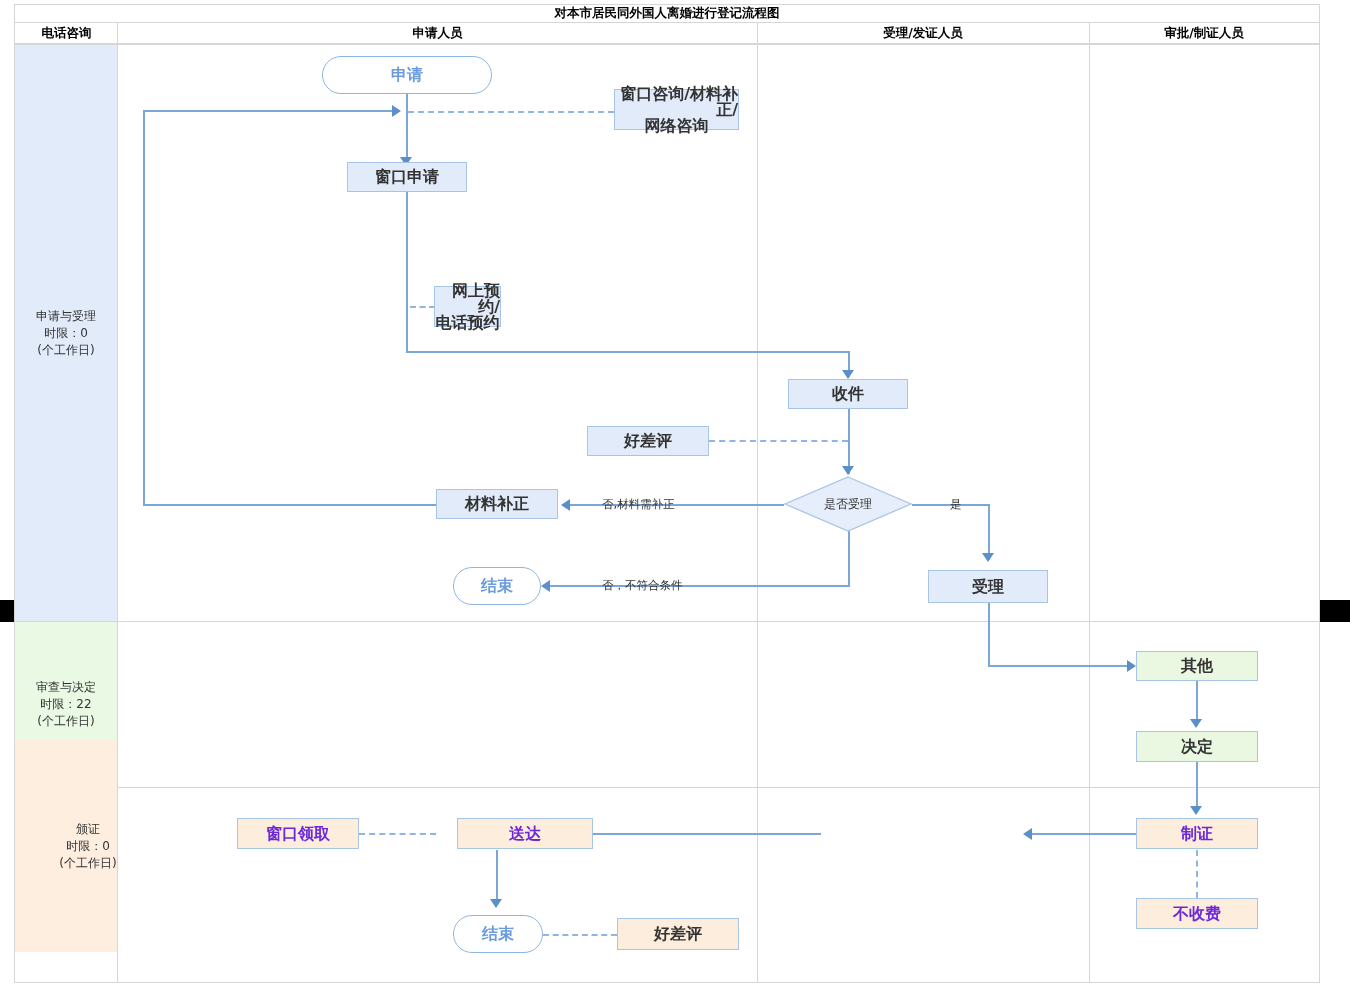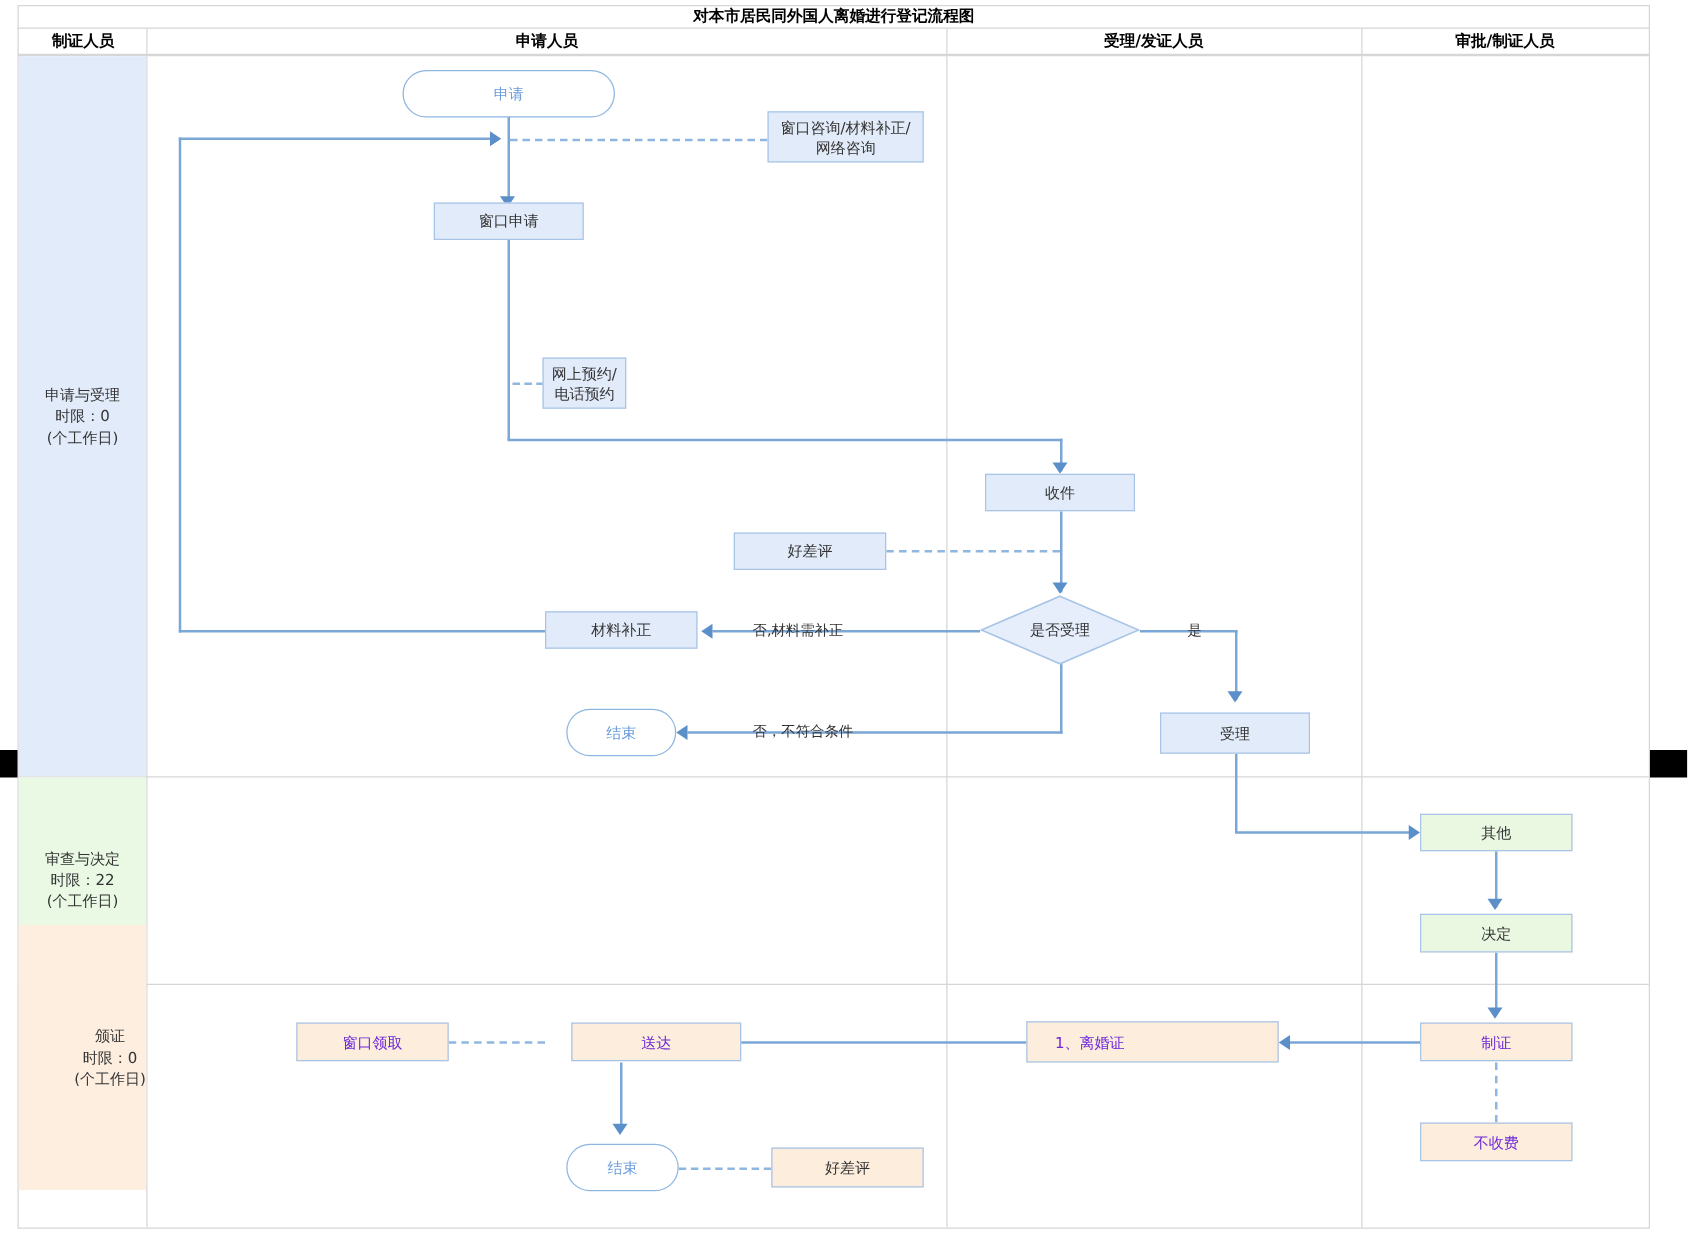--- a/index.html
+++ b/index.html
@@ -22,21 +22,21 @@
               border:1px solid #d6d6d6;box-sizing:border-box;}
 
   .lane-cell{position:absolute;display:flex;align-items:center;justify-content:center;
              text-align:center;font-size:12px;line-height:17px;color:#333;box-sizing:border-box;}
   .lane-1{background:#e2ebf9;}
   .lane-2{background:#e9f9e4;}
   .lane-3{background:#fdeee0;}
 
   
   .node{position:absolute;display:flex;align-items:center;justify-content:center;text-align:right;
-        font-size:12px;line-height:16px;box-sizing:border-box;z-index:5;}
+        font-size:16px;line-height:16px;box-sizing:border-box;z-index:5;font-weight:bold;}
   .proc{border:1px solid #a8c4e6;}
   .proc.blue{background:#e2ebf9;color:#333;}
   .proc.green{background:#eaf8e2;color:#333;}
   .proc.orange{background:#fceddd;color:#6d28d9;}
   .term{border:1px solid #8fb6e0;background:#ffffff;border-radius:22px;color:#6a9bdc;}
   .note{border:1px solid #a8c4e6;background:#e2ebf9;color:#333;}
   .note.orange{background:#fceddd;}
 
   .diamond-wrap{position:absolute;z-index:5;}
   .diamond-wrap svg{display:block;}
@@ -59,21 +59,21 @@
   .blk{position:absolute;background:#000;z-index:20;}
 </style>
 </head>
 <body>
 
 <div id="page">
 
   <div class="frame"></div>
   <div class="title-bar">对本市居民同外国人离婚进行登记流程图</div>
 
-  <div class="col-head" style="left:15px;width:103px;">制证人员</div>
+  <div class="col-head" style="left:15px;width:103px;">电话咨询</div>
   <div class="col-head" style="left:118px;width:639px;">申请人员</div>
   <div class="col-head" style="left:757px;width:332px;">受理/发证人员</div>
   <div class="col-head" style="left:1089px;width:230px;">审批/制证人员</div>
 
   <div class="grid-line-v" style="left:117px;top:23px;height:21px;"></div>
   <div class="grid-line-v" style="left:757px;top:23px;height:21px;"></div>
   <div class="grid-line-v" style="left:1089px;top:23px;height:21px;"></div>
 
   <div class="grid-outer"></div>
   <div class="grid-line-v" style="left:117px;top:45px;height:937px;"></div>
@@ -198,21 +198,20 @@
   <div class="node proc green" style="left:1136px;top:731px;width:122px;height:31px;">决定</div>
 
   <div class="node proc orange" style="left:237px;top:818px;width:122px;height:31px;">窗口领取</div>
 
   <div class="node proc orange" style="left:457px;top:818px;width:136px;height:31px;">送达</div>
 
   <div class="node term" style="left:453px;top:915px;width:90px;height:38px;">结束</div>
 
   <div class="node note orange" style="left:617px;top:918px;width:122px;height:32px;">好差评</div>
 
-  <div class="node proc orange" style="left:821px;top:817px;width:202px;height:33px;justify-content:flex-start;padding-left:22px;">1、离婚证</div>
 
   <div class="node proc orange" style="left:1136px;top:818px;width:122px;height:31px;">制证</div>
 
   <div class="node proc orange" style="left:1136px;top:898px;width:122px;height:31px;">不收费</div>
 
   <div class="edge-label" style="left:602px;top:497px;text-align:right;">否,材料需补正</div>
   <div class="edge-label" style="left:950px;top:497px;">是</div>
   <div class="edge-label" style="left:602px;top:578px;">否，不符合条件</div>
 
   <div class="blk" style="left:0px;top:600px;width:14px;height:22px;"></div>

